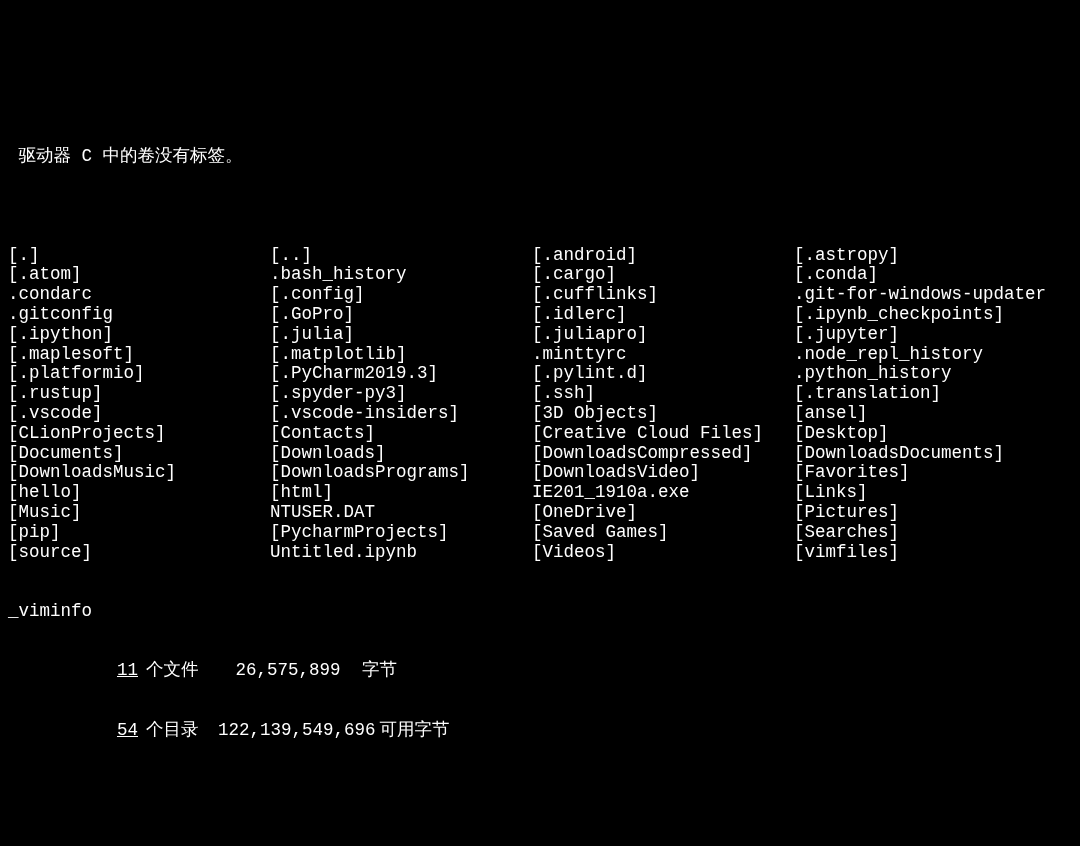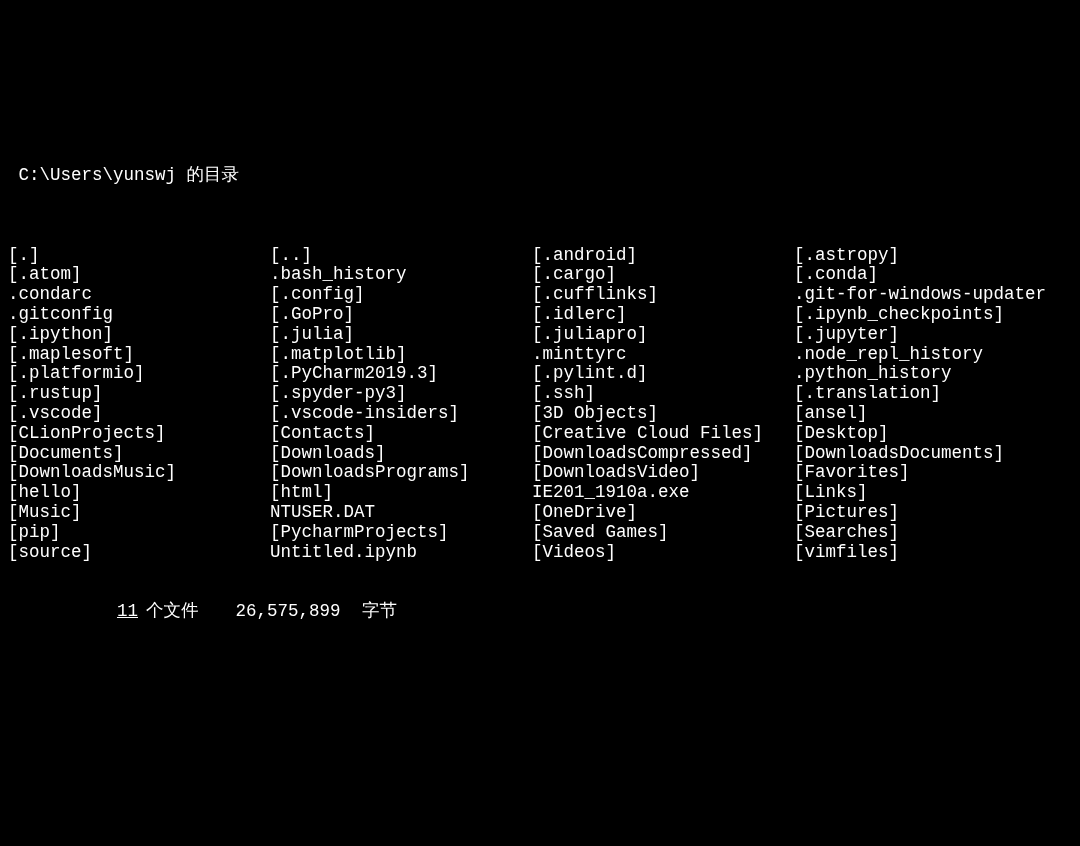--- a/index.html
+++ b/index.html
@@ -31,27 +31,34 @@
   .sum-b { flex: 0 0 72px; }
   .sum-c { flex: 0 0 140px; text-align: center; padding-right: 4px; }
   .sum-d { }
 </style>
 </head>
 <body>
 
 
 
 <div class="terminal">
-  <span id="dir-header-block"><span class="line"> </span><span class="line"> C:\Users\yunswj 的目录</span><span class="line"> </span></span>
+  <span id="dir-header-block"><span class="line"> 驱动器 C 中的卷没有标签。</span><span class="line"> </span><span class="line"> </span></span>
   <div id="dir-listing"><div class="cols"><span class="col">[.]</span><span class="col">[..]</span><span class="col">[.android]</span><span class="col">[.astropy]</span></div><div class="cols"><span class="col">[.atom]</span><span class="col">.bash_history</span><span class="col">[.cargo]</span><span class="col">[.conda]</span></div><div class="cols"><span class="col">.condarc</span><span class="col">[.config]</span><span class="col">[.cufflinks]</span><span class="col">.git-for-windows-updater</span></div><div class="cols"><span class="col">.gitconfig</span><span class="col">[.GoPro]</span><span class="col">[.idlerc]</span><span class="col">[.ipynb_checkpoints]</span></div><div class="cols"><span class="col">[.ipython]</span><span class="col">[.julia]</span><span class="col">[.juliapro]</span><span class="col">[.jupyter]</span></div><div class="cols"><span class="col">[.maplesoft]</span><span class="col">[.matplotlib]</span><span class="col">.minttyrc</span><span class="col">.node_repl_history</span></div><div class="cols"><span class="col">[.platformio]</span><span class="col">[.PyCharm2019.3]</span><span class="col">[.pylint.d]</span><span class="col">.python_history</span></div><div class="cols"><span class="col">[.rustup]</span><span class="col">[.spyder-py3]</span><span class="col">[.ssh]</span><span class="col">[.translation]</span></div><div class="cols"><span class="col">[.vscode]</span><span class="col">[.vscode-insiders]</span><span class="col">[3D Objects]</span><span class="col">[ansel]</span></div><div class="cols"><span class="col">[CLionProjects]</span><span class="col">[Contacts]</span><span class="col">[Creative Cloud Files]</span><span class="col">[Desktop]</span></div><div class="cols"><span class="col">[Documents]</span><span class="col">[Downloads]</span><span class="col">[DownloadsCompressed]</span><span class="col">[DownloadsDocuments]</span></div><div class="cols"><span class="col">[DownloadsMusic]</span><span class="col">[DownloadsPrograms]</span><span class="col">[DownloadsVideo]</span><span class="col">[Favorites]</span></div><div class="cols"><span class="col">[hello]</span><span class="col">[html]</span><span class="col">IE201_1910a.exe</span><span class="col">[Links]</span></div><div class="cols"><span class="col">[Music]</span><span class="col">NTUSER.DAT</span><span class="col">[OneDrive]</span><span class="col">[Pictures]</span></div><div class="cols"><span class="col">[pip]</span><span class="col">[PycharmProjects]</span><span class="col">[Saved Games]</span><span class="col">[Searches]</span></div><div class="cols"><span class="col">[source]</span><span class="col">Untitled.ipynb</span><span class="col">[Videos]</span><span class="col">[vimfiles]</span></div></div>
+  <span class="line">_viminfo</span>
   <div class="summary-row">
     <span class="sum-a">11</span>
     <span class="sum-b">个文件</span>
     <span class="sum-c">26,575,899</span>
     <span class="sum-d">字节</span>
+  </div>
+  <div class="summary-row">
+    <span class="sum-a">54</span>
+    <span class="sum-b">个目录</span>
+    <span class="sum-c">122,139,549,696</span>
+    <span class="sum-d">可用字节</span>
   </div>
   
   
   
   
   
   
   
   
   

